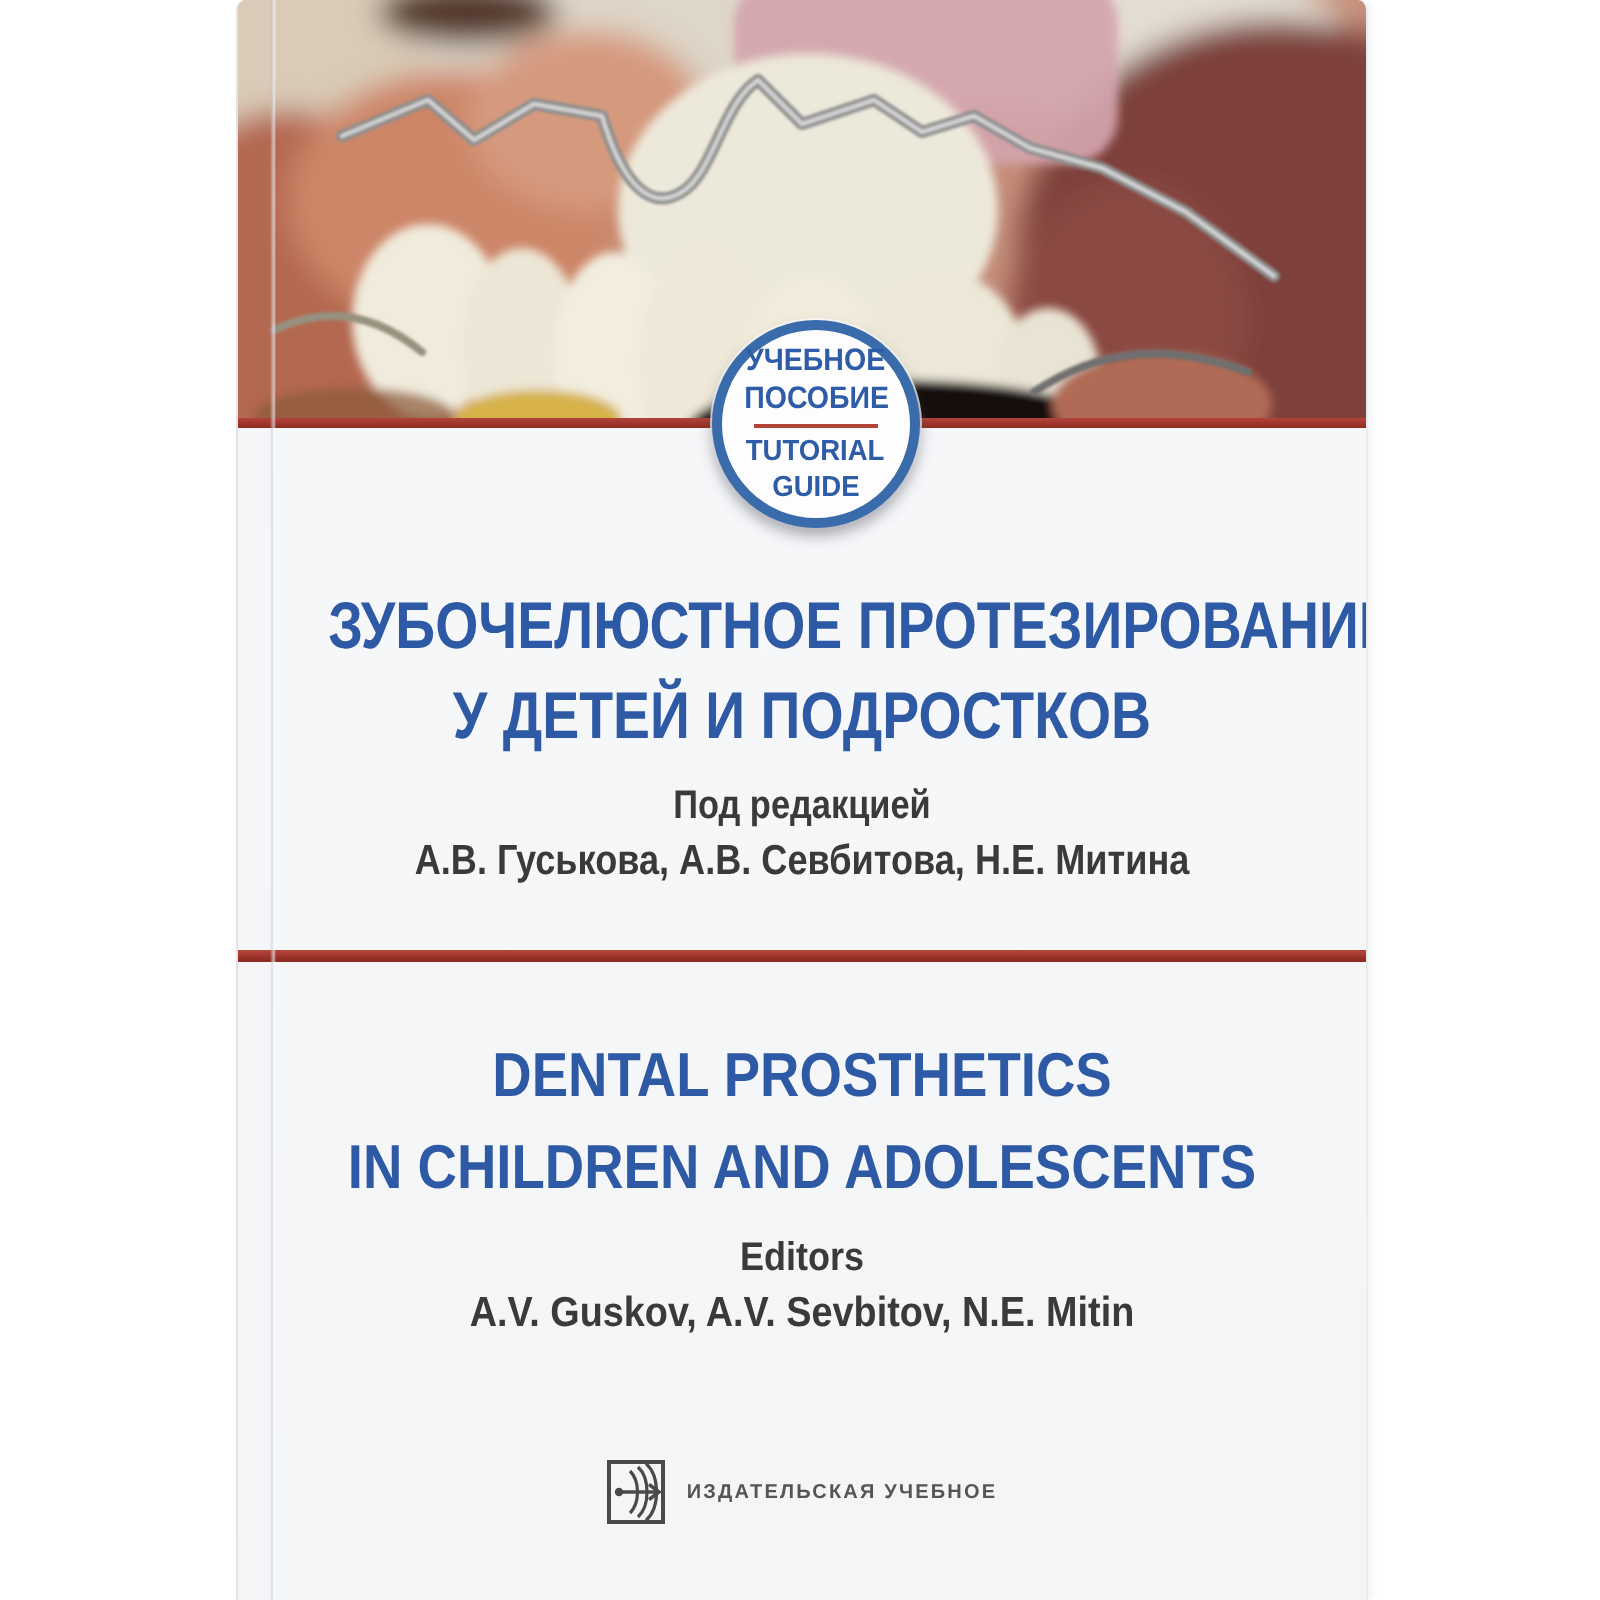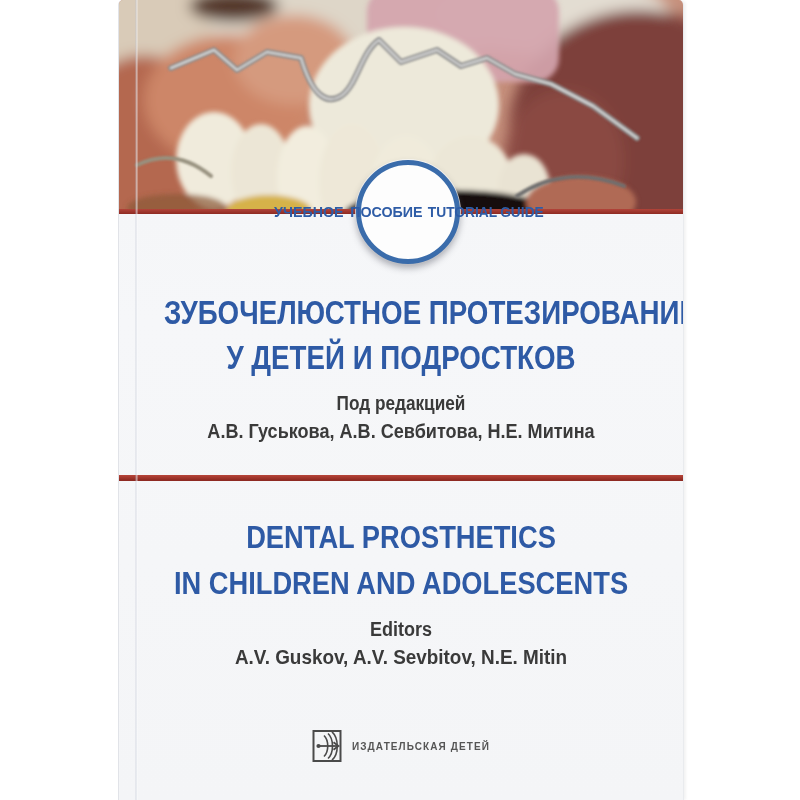--- a/index.html
+++ b/index.html
@@ -63,21 +63,21 @@
     position: absolute;
     left: 237px;
     top: 160px;
     width: 94px;
     height: 94px;
     border-radius: 50%;
     background: #fdfdfd;
     border: 5px solid #3a6cab;
     box-shadow: 0 4px 7px rgba(75,78,90,0.45), 0 0 0 1px rgba(255,255,255,0.8);
     display: flex;
-    flex-direction: row;
+    flex-direction: column;
     align-items: center;
     justify-content: center;
     z-index: 10;
     text-align: center;
   }
   .badge .b-ru {
     font-size: 15.5px;
     line-height: 19.5px;
     font-weight: 700;
     color: #2e5ca6;
@@ -263,18 +263,18 @@
       <svg class="p-icon" viewBox="0 0 30 40">
         <rect x="1.5" y="5" width="27" height="30" fill="none" stroke="#4a4a4a" stroke-width="2"></rect>
         <circle cx="6.5" cy="20" r="2.1" fill="#4a4a4a"></circle>
         <path d="M12,9.5 C17,14.5 17,25.5 12,30.5" fill="none" stroke="#4a4a4a" stroke-width="1.6"></path>
         <path d="M16,7.5 C22,13 22,27 16,32.5" fill="none" stroke="#4a4a4a" stroke-width="1.6"></path>
         <path d="M20,5.8 C27,12 27,28 20,34.2" fill="none" stroke="#4a4a4a" stroke-width="1.6"></path>
         <line x1="6.5" y1="20" x2="25" y2="20" stroke="#4a4a4a" stroke-width="1.8"></line>
         <path d="M21.5,16.2 L26.5,20 L21.5,23.8" fill="none" stroke="#4a4a4a" stroke-width="1.8" stroke-linejoin="miter"></path>
       </svg>
       <div class="p-text">
-        <div class="p-group">ИЗДАТЕЛЬСКАЯ ДЕТЕЙ</div>
+        <div class="p-group">ИЗДАТЕЛЬСКАЯ УЧЕБНОЕ</div>
       </div>
     </div>
 
   </div>
 </div>
 
 </body></html>

